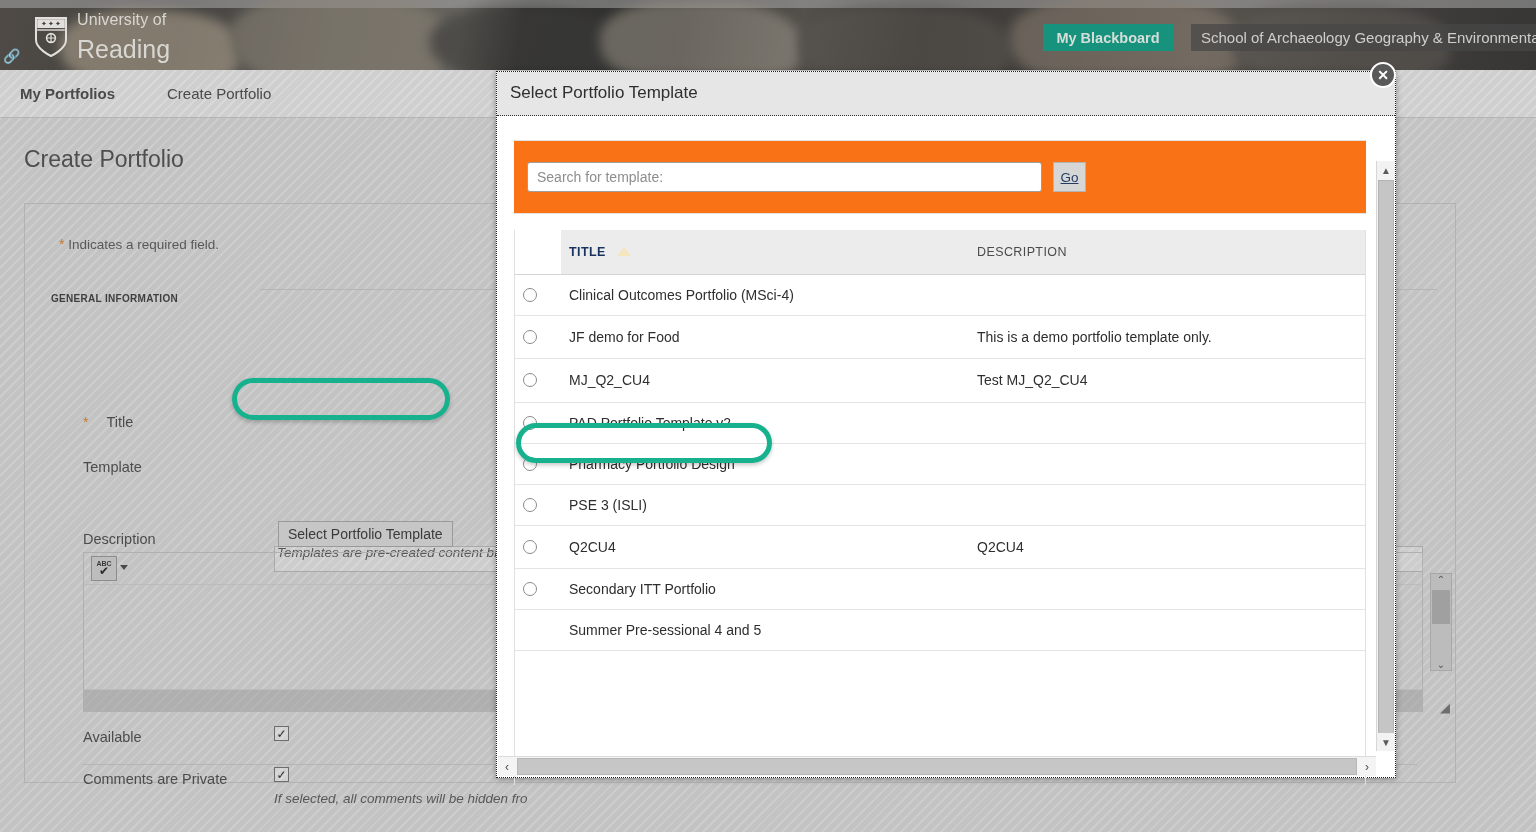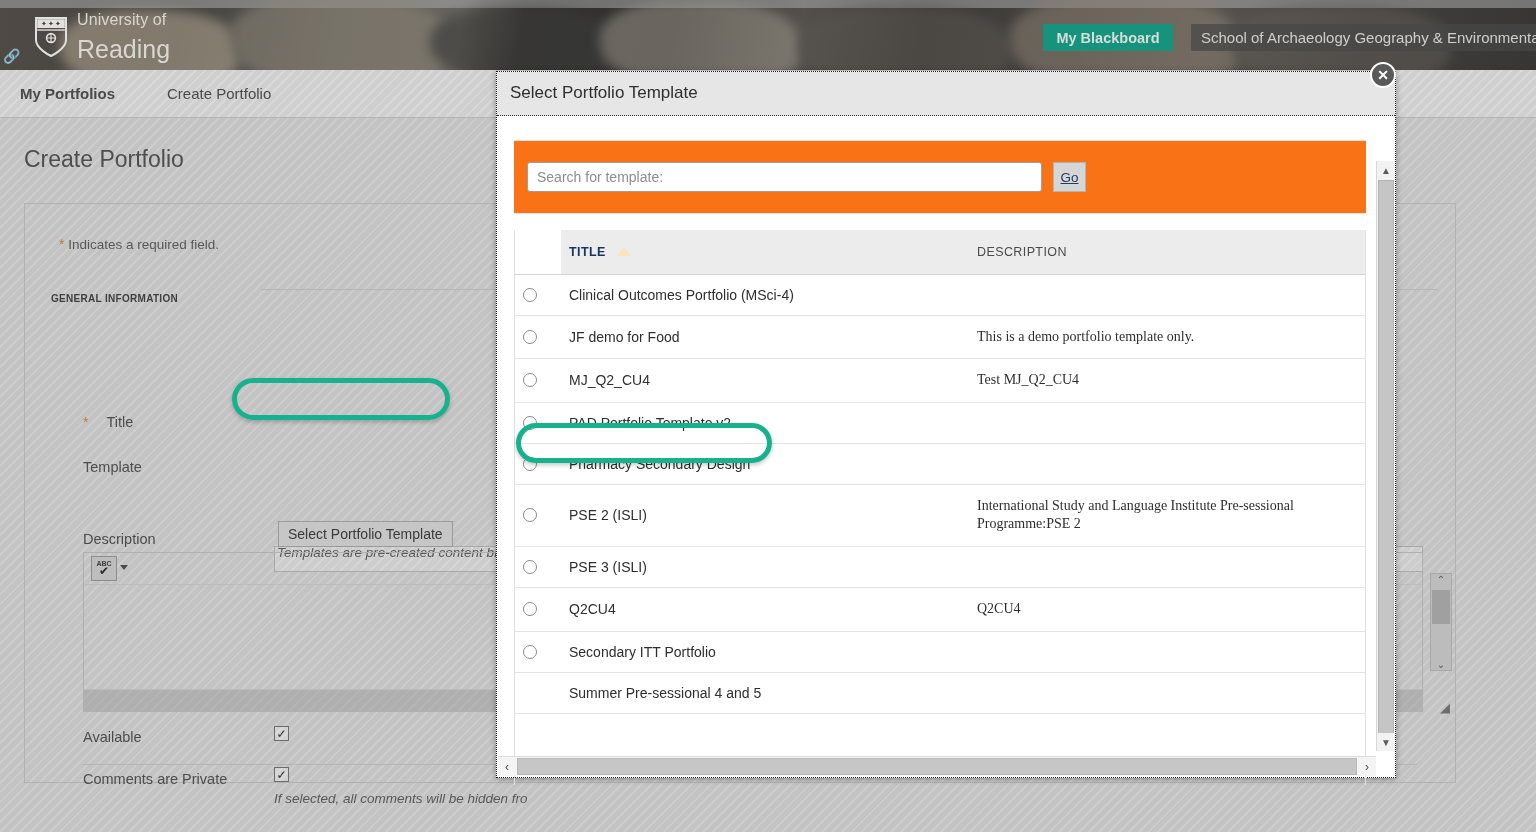--- a/index.html
+++ b/index.html
@@ -254,21 +254,21 @@
   }
 
   table.tpl tbody td {
     border-bottom:1px solid #e4e4e4;
     font-size:14px; color:#2e2e2e;
     padding: 12px 0 12px 8px;
     vertical-align: middle;
   }
   td.td-radio { padding-left: 22px; }
   td.td-title { padding-left: 8px; margin-top: 46px; }
-  td.td-desc  { padding-left: 12px; color:#2e2e2e; line-height:1.33;font-family:Liberation Serif, serif; }
+  td.td-desc  { padding-left: 12px; color:#2e2e2e; line-height:1.33; }
   .radio {
     width:14px; height:14px; border-radius:50%;
     border:1px solid #8b8b8b; background:#fff; display:block;
     cursor:pointer;
   }
 
   
   .m-vscroll {
     position:absolute; right:1px; top:45px; width:18px; bottom:26px;
     background:#f2f2f2; border-left:1px solid #d7d7d7;
@@ -473,29 +473,22 @@
               <td class="td-radio">
                 <span class="radio"></span>
               </td>
               <td class="td-title">PAD Portfolio Template v2</td>
               <td class="td-desc"></td>
             </tr>
             <tr>
               <td class="td-radio">
                 <span class="radio"></span>
               </td>
-              <td class="td-title">Pharmacy Secondary Design</td>
+              <td class="td-title">Pharmacy Portfolio Design</td>
               <td class="td-desc"></td>
-            </tr>
-            <tr>
-              <td class="td-radio">
-                <span class="radio"></span>
-              </td>
-              <td class="td-title">PSE 2 (ISLI)</td>
-              <td class="td-desc">International Study and Language Institute Pre-sessional Programme:PSE 2</td>
             </tr>
             <tr>
               <td class="td-radio">
                 <span class="radio"></span>
               </td>
               <td class="td-title">PSE 3 (ISLI)</td>
               <td class="td-desc"></td>
             </tr>
             <tr>
               <td class="td-radio">

